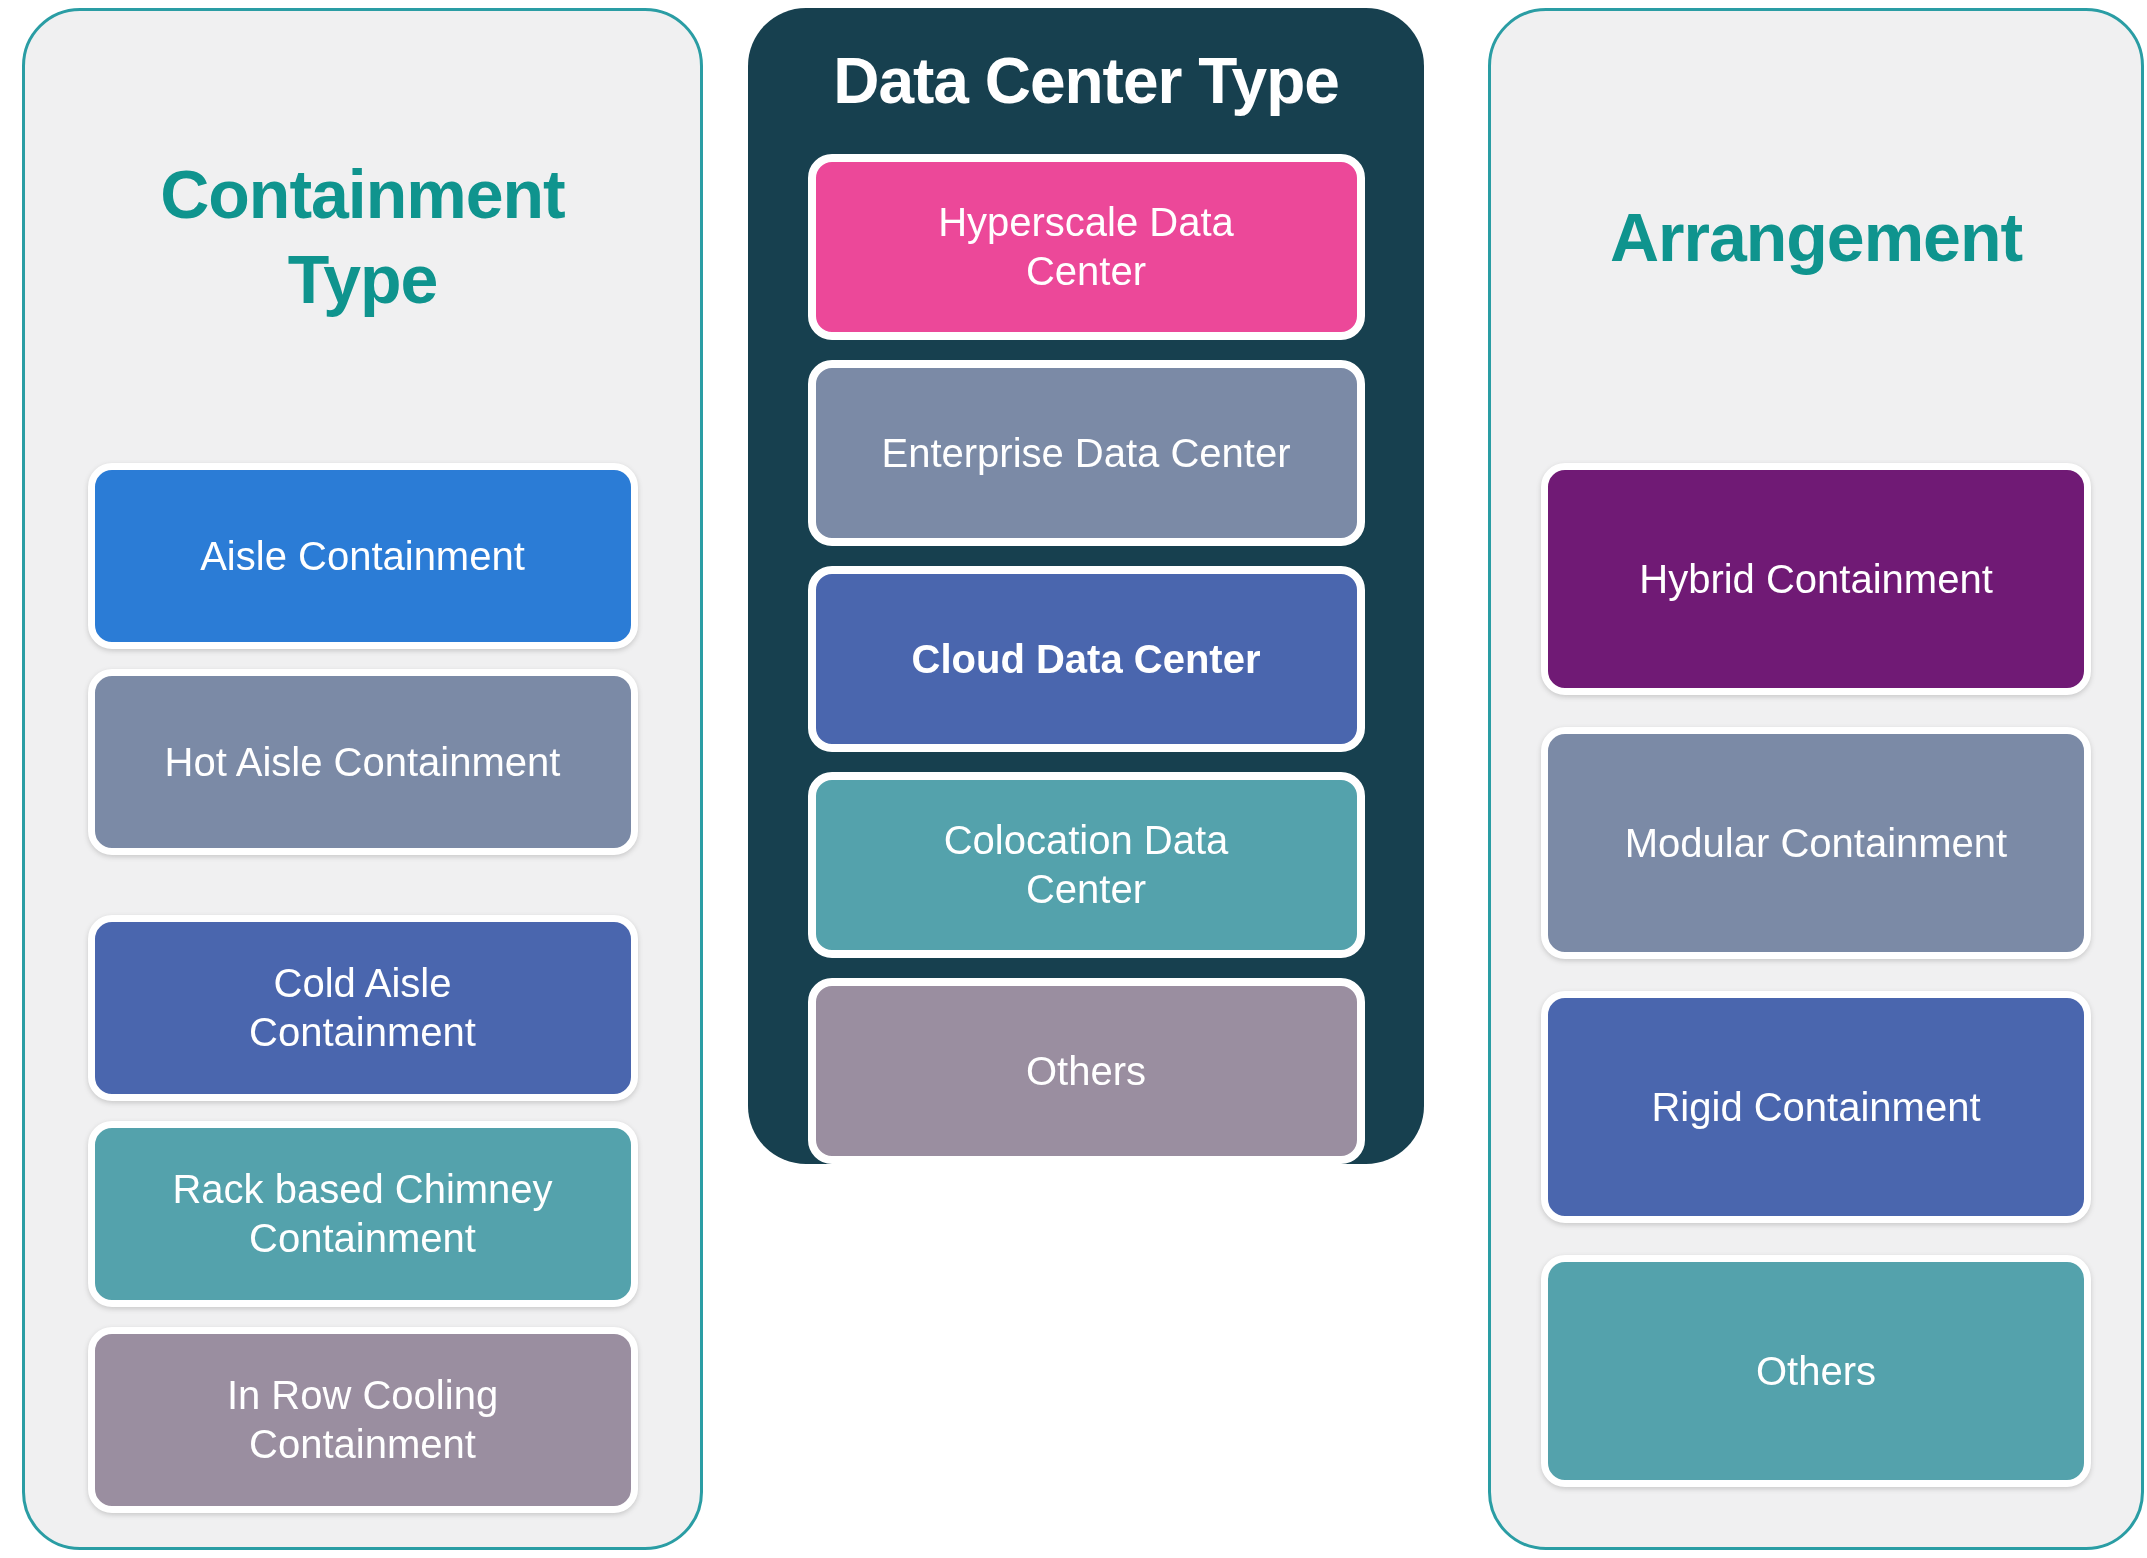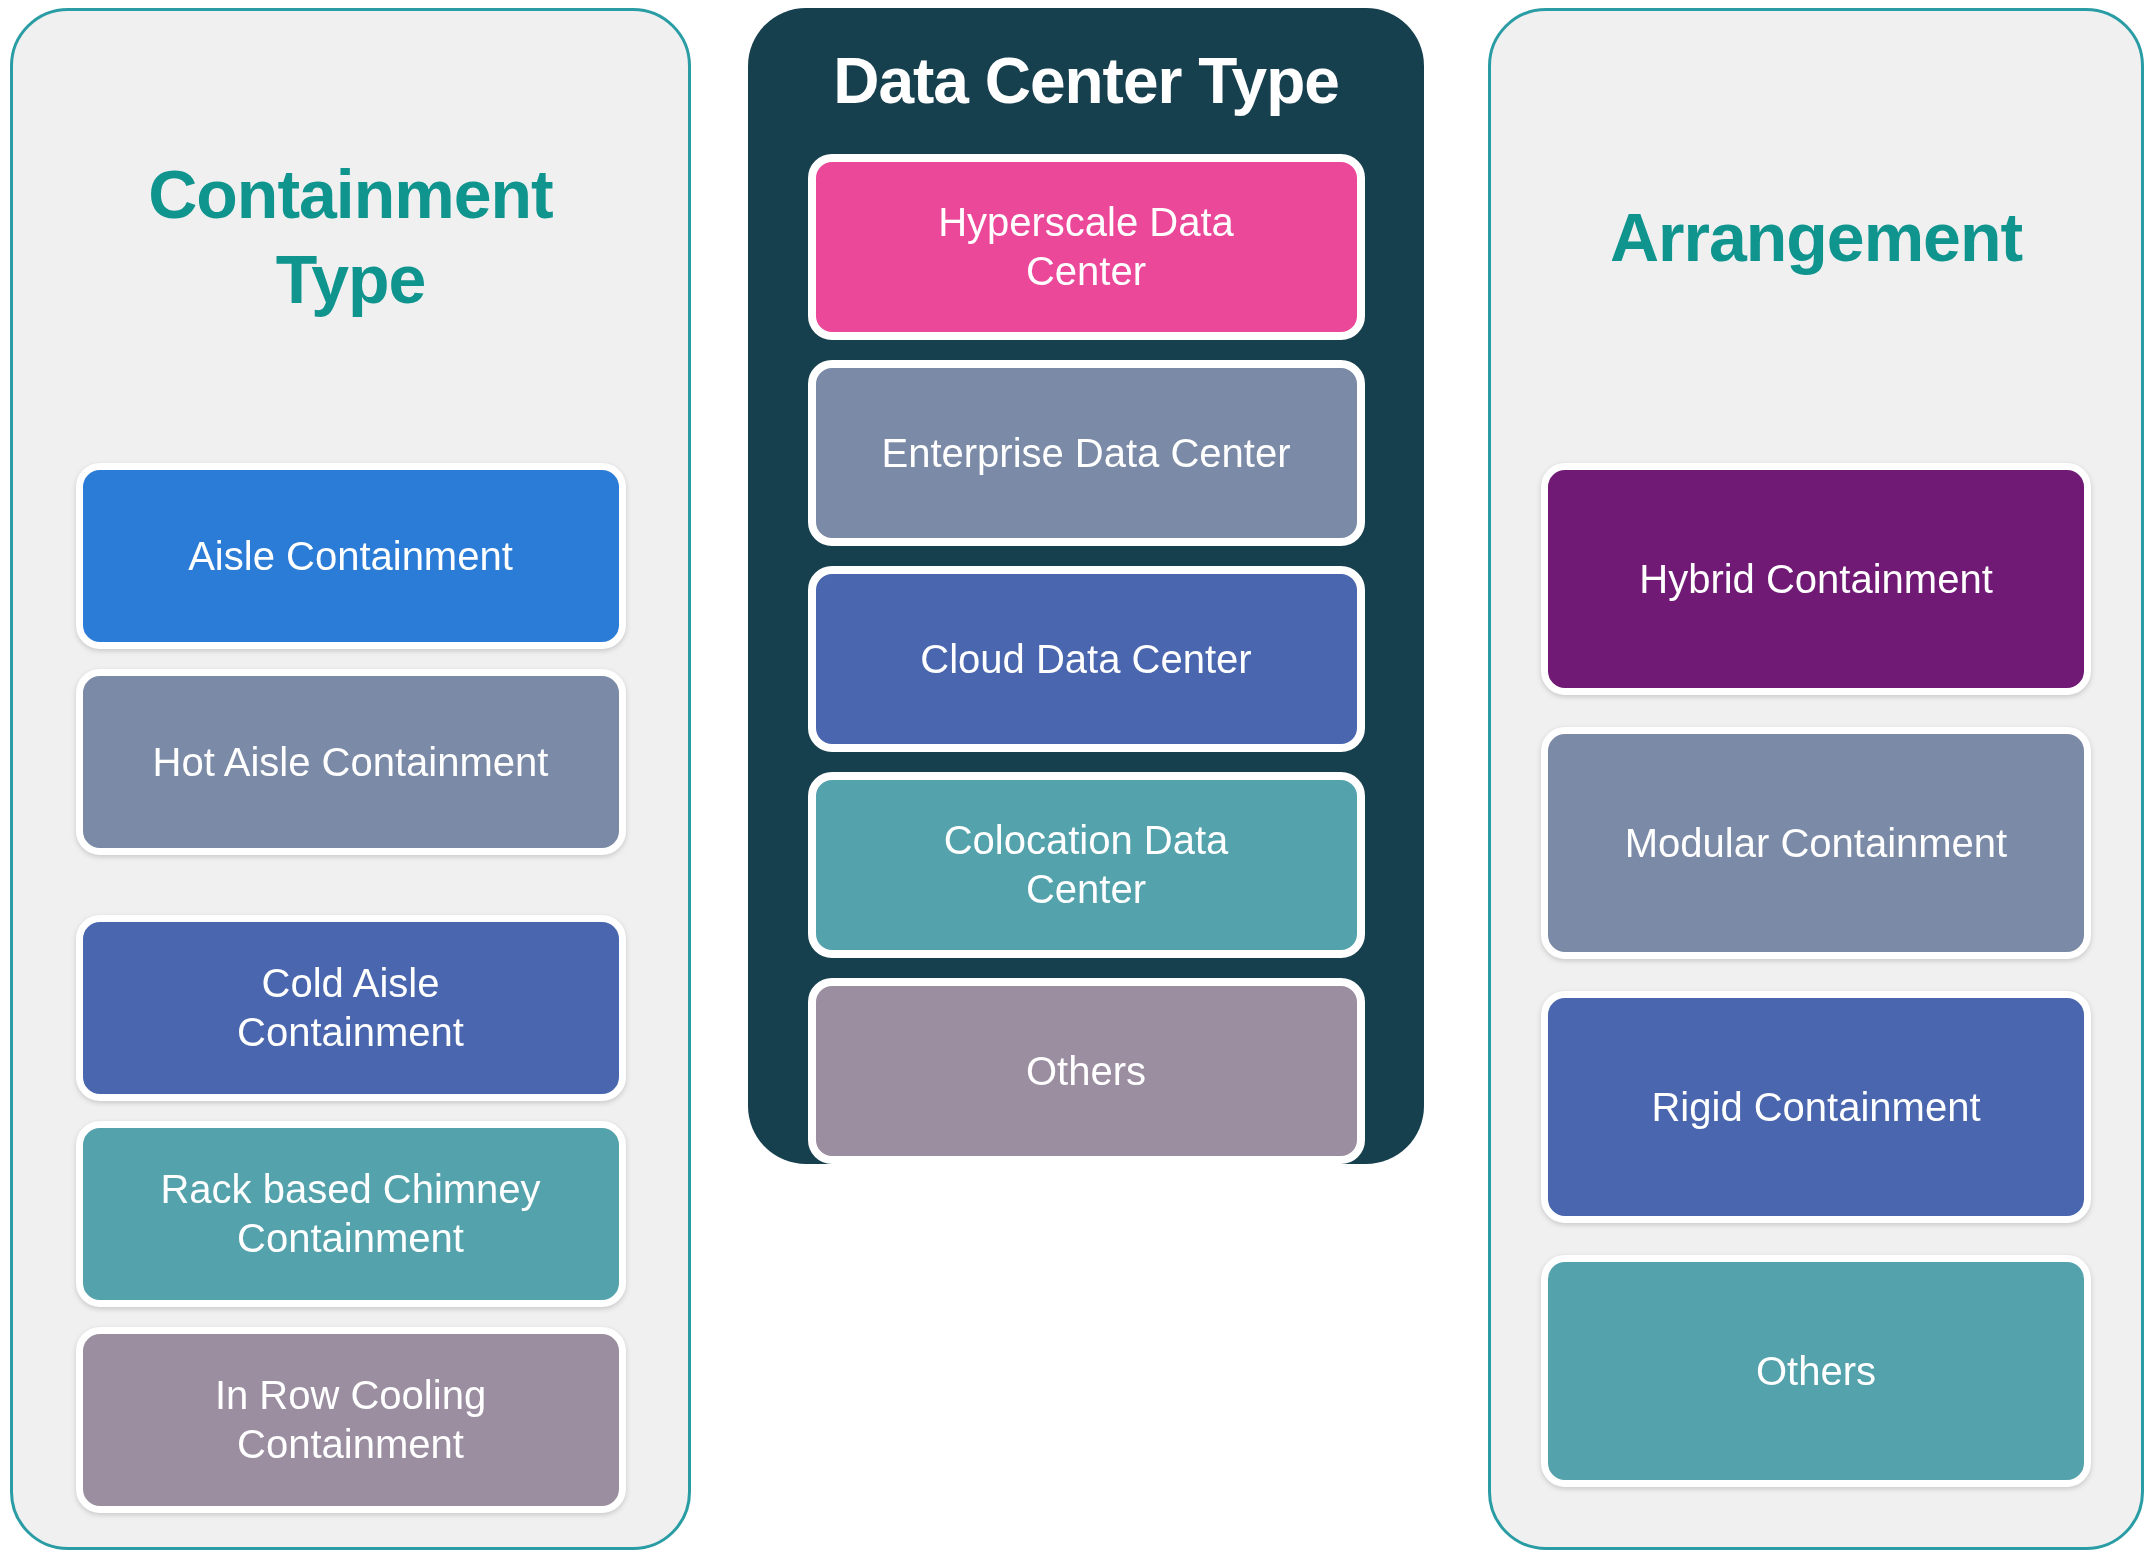--- a/index.html
+++ b/index.html
@@ -66,21 +66,21 @@
     line-height:1.22;
     box-shadow:0 2px 5px rgba(100,100,100,0.28);
   }
   .boxes.std .box{ height:186px; }
   .boxes.tall .box{ height:232px; }
   .panel.dark .box{ border-width:8px; width:557px; box-shadow:none; }
 </style>
 </head>
 <body>
 
-<section class="panel light" style="left:10px;width:681px;height:1542px;">
+<section class="panel light" style="left:22px;width:681px;height:1542px;">
   <div class="panel-inner">
     <h2 class="col-header light-title" style="color: rgb(15, 148, 142);">Containment
 Type</h2>
     <div class="boxes std">
       <div class="box" style="background-color: rgb(43, 124, 214); color: rgb(255, 255, 255);">Aisle Containment</div>
       <div class="box" style="background-color: rgb(123, 138, 166); color: rgb(255, 255, 255);">Hot Aisle Containment</div>
       <div class="box" style="background-color: rgb(74, 102, 174); color: rgb(255, 255, 255); margin-top: 40px;">Cold Aisle
 Containment</div>
       <div class="box" style="background-color: rgb(84, 162, 172); color: rgb(255, 255, 255);">Rack based Chimney
 Containment</div>
@@ -90,21 +90,21 @@
   </div>
 </section>
 
 <section class="panel dark" style="left:748px;width:676px;height:1156px;">
   <div class="panel-inner">
     <h2 class="col-header dark-title" style="color: rgb(255, 255, 255);">Data Center Type</h2>
     <div class="boxes std">
       <div class="box" style="background-color: #ec4899; color: rgb(255, 255, 255);">Hyperscale Data
 Center</div>
       <div class="box" style="background-color: rgb(123, 138, 166); color: rgb(255, 255, 255);">Enterprise Data Center</div>
-      <div class="box" style="background-color: rgb(74, 102, 174); color: rgb(255, 255, 255);">Cloud Data Center</div>
+      <div class="box" style="background-color: rgb(74, 102, 174); color: rgb(255, 255, 255); font-weight: bold;">Cloud Data Center</div>
       <div class="box" style="background-color: rgb(84, 162, 172); color: rgb(255, 255, 255);">Colocation Data
 Center</div>
       <div class="box" style="background-color: rgb(154, 142, 160); color: rgb(255, 255, 255);">Others</div>
     </div>
   </div>
 </section>
 
 <section class="panel light" style="left:1488px;width:656px;height:1542px;">
   <div class="panel-inner">
     <h2 class="col-header light-title" style="color: rgb(15, 148, 142);">Arrangement</h2>

